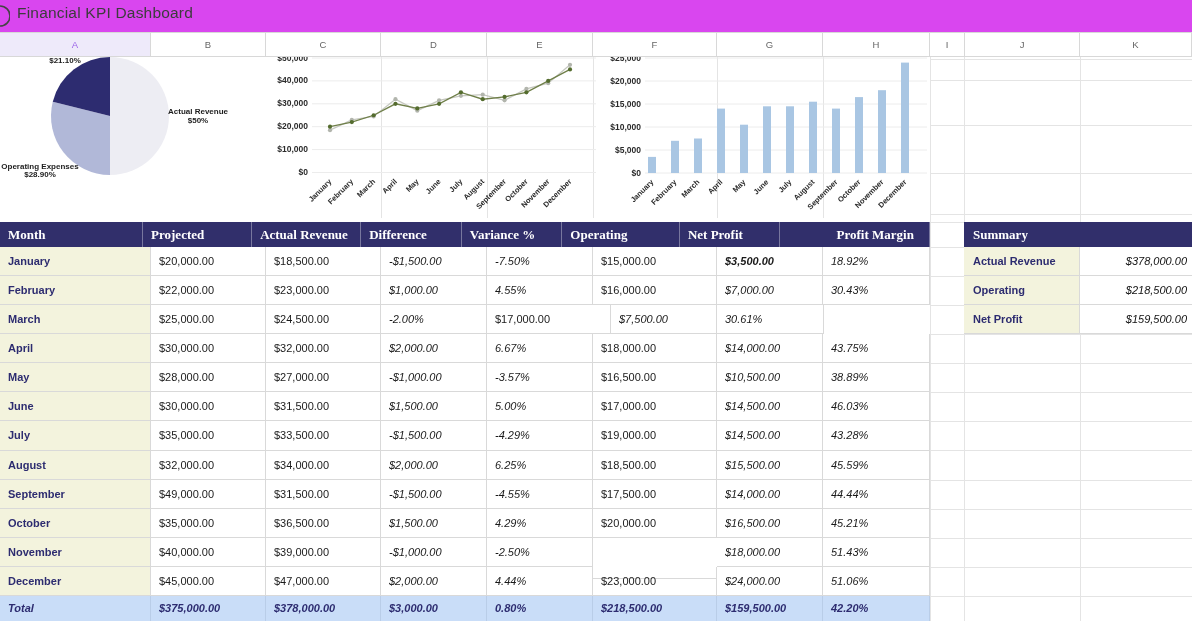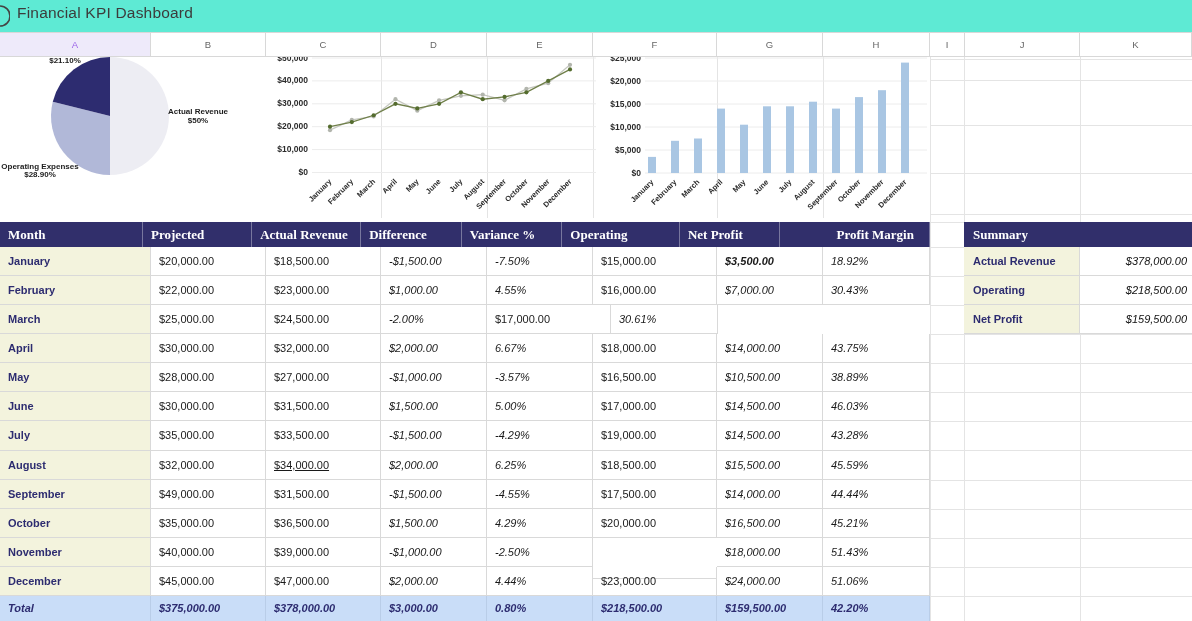--- a/index.html
+++ b/index.html
@@ -1,20 +1,20 @@
 <!DOCTYPE html>
 <html><head>
 <meta charset="utf-8">
 <style>
   * { margin:0; padding:0; box-sizing:border-box; }
   body { font-family:"Liberation Sans", sans-serif; background:#fff; }
   #app { position:relative; width:1192px; height:621px; background:#fff; overflow:hidden; }
 
   
-  #titlebar { position:absolute; left:0; top:0; width:1192px; height:32px; background:#5eead4; z-index:6; display:flex; align-items:center; }
+  #titlebar { position:absolute; left:0; top:0; width:1192px; height:32px; background:#d946ef; z-index:6; display:flex; align-items:center; }
   #title { position:absolute; left:17px; top:4px; font-size:15.5px; color:#3c3c3c; letter-spacing:0.2px; }
   #logo-sliver { position:absolute; left:0; top:4px; }
 
   
   #colheaders { position:absolute; left:0; top:32px; height:25px; width:1192px; display:flex; z-index:6; background:#fff; border-top:1px solid #d8d8d8; border-bottom:1px solid #d8d8d8; }
   .colcell { height:100%; border-right:1px solid #d8d8d8; font-size:9.5px; color:#666; display:flex; align-items:center; justify-content:center; background:#fff; }
   .colcell.selected { background:#eeeafa; color:#9c64e8; }
 
   
   .vline { position:absolute; width:1px; background:#e4e4e4; }
@@ -230,20 +230,21 @@
         <div class="td" style="width: 124px;">$16,000.00</div>
         <div class="td italic" style="width: 106px;">$7,000.00</div>
         <div class="td italic" style="width: 107px;">30.43%</div>
       </div>
       <div class="trow datarow">
         <div class="td monthcell" style="width: 151px;">March</div>
         <div class="td" style="width: 115px;">$25,000.00</div>
         <div class="td" style="width: 115px;">$24,500.00</div>
         <div class="td italic" style="width: 106px;">-2.00%</div>
         <div class="td" style="width: 124px;">$17,000.00</div>
+        <div class="td italic" style="width: 106px;">$7,500.00</div>
         <div class="td italic" style="width: 107px;">30.61%</div>
       </div>
       <div class="trow datarow">
         <div class="td monthcell" style="width: 151px;">April</div>
         <div class="td" style="width: 115px;">$30,000.00</div>
         <div class="td" style="width: 115px;">$32,000.00</div>
         <div class="td italic" style="width: 106px;">$2,000.00</div>
         <div class="td italic" style="width: 106px;">6.67%</div>
         <div class="td" style="width: 124px;">$18,000.00</div>
         <div class="td italic" style="width: 106px;">$14,000.00</div>
@@ -275,21 +276,21 @@
         <div class="td" style="width: 115px;">$33,500.00</div>
         <div class="td italic" style="width: 106px;">-$1,500.00</div>
         <div class="td italic" style="width: 106px;">-4.29%</div>
         <div class="td" style="width: 124px;">$19,000.00</div>
         <div class="td italic" style="width: 106px;">$14,500.00</div>
         <div class="td italic" style="width: 107px;">43.28%</div>
       </div>
       <div class="trow datarow">
         <div class="td monthcell" style="width: 151px;">August</div>
         <div class="td" style="width: 115px;">$32,000.00</div>
-        <div class="td" style="width: 115px; text-decoration: underline;">$34,000.00</div>
+        <div class="td" style="width: 115px;">$34,000.00</div>
         <div class="td italic" style="width: 106px;">$2,000.00</div>
         <div class="td italic" style="width: 106px;">6.25%</div>
         <div class="td" style="width: 124px;">$18,500.00</div>
         <div class="td italic" style="width: 106px;">$15,500.00</div>
         <div class="td italic" style="width: 107px;">45.59%</div>
       </div>
       <div class="trow datarow">
         <div class="td monthcell" style="width: 151px;">September</div>
         <div class="td" style="width: 115px;">$49,000.00</div>
         <div class="td" style="width: 115px;">$31,500.00</div>

